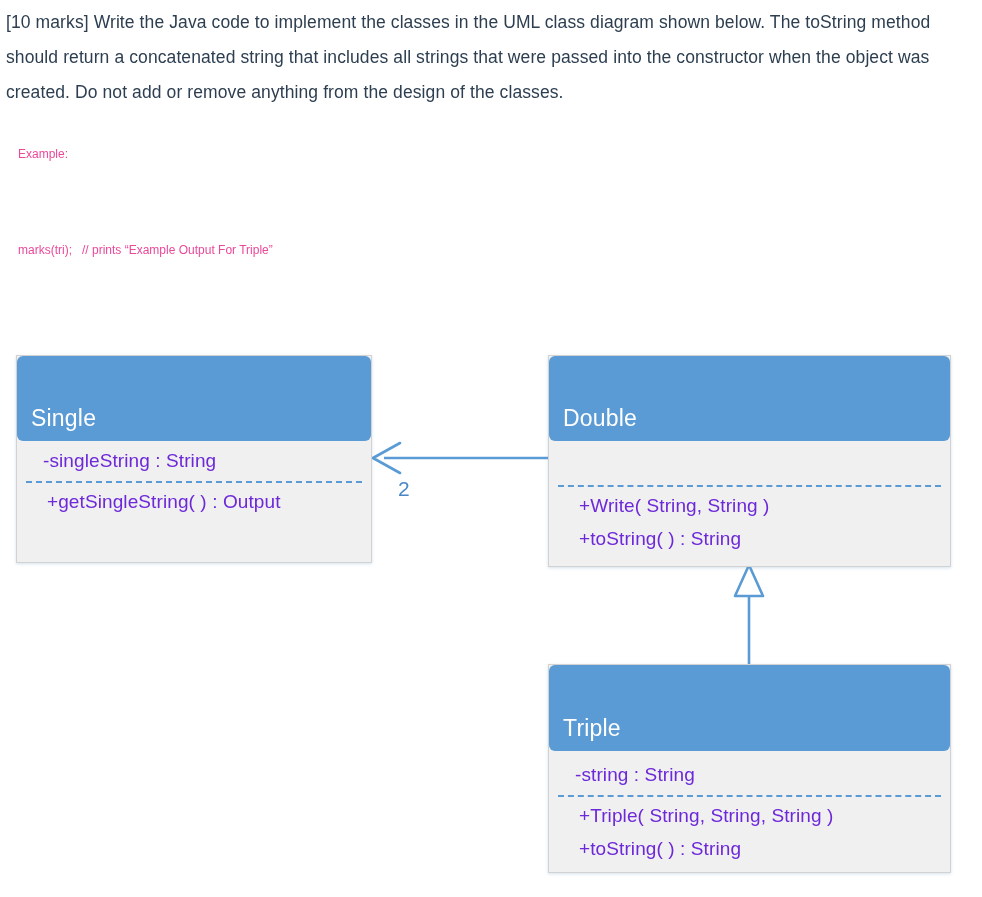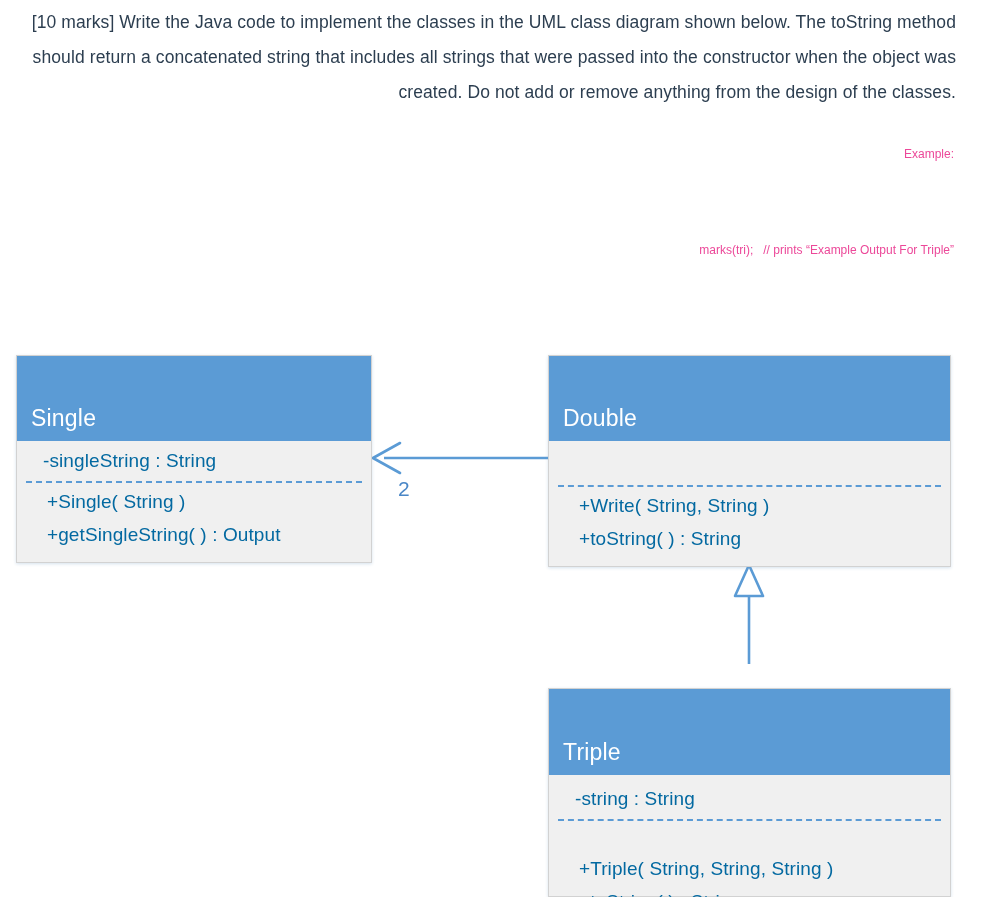--- a/index.html
+++ b/index.html
@@ -15,21 +15,20 @@
     position: relative;
     overflow: hidden;
   }
 
   
   .prose {
     position: absolute;
     left: 6px;
     top: 0px;
     width: 960px;
-    text-align: right;
   }
   .q-para {
     font-size: 17.5px;
     line-height: 35px;
     color: #2c3e50;
     margin: 0;
     letter-spacing: 0.1px;
   }
   .q-para.intro {
     padding-top: 5px;
@@ -62,36 +61,37 @@
     background: #f0f0f0;
     border: 1px solid #d2d2d2;
     box-shadow: 0 1px 3px rgba(120,160,200,0.30);
   }
   .uml-header {
     background: #5b9bd5;
     box-sizing: border-box;
     display: flex;
     align-items: flex-end;
     padding: 0 0 10px 14px;
+    border-radius: 6px;
   }
   .uml-header-name {
     color: #ffffff;
     font-size: 23px;
     line-height: 26px;
     font-weight: normal;
     letter-spacing: 0.2px;
   }
   .uml-compartment {
     box-sizing: border-box;
     padding: 4px 0 4px 0;
   }
   .uml-attrs { padding-left: 26px; }
   .uml-ops   { padding-left: 30px; }
   .uml-member {
-    color: #0369a1;
+    color: #6d28d9;
     font-size: 19px;
     line-height: 33px;
     white-space: pre;
     letter-spacing: 0.1px;
   }
   .uml-sep {
     height: 0;
     border-top: 2px dashed #5b9bd5;
     margin: 0 9px;
   }
@@ -140,45 +140,44 @@
 
   <div class="uml-class" style="left:16px; top:355px; width:356px; height:208px;">
     <div class="uml-header" style="height:85px;">
       <span class="uml-header-name">Single</span>
     </div>
     <div class="uml-compartment uml-attrs" style="padding-top:3px;">
       <div class="uml-member">-singleString : String</div>
     </div>
     <div class="uml-sep"></div>
     <div class="uml-compartment uml-ops" style="padding-top:2px;">
-      <div class="uml-member">+Single( String )</div>
       <div class="uml-member">+getSingleString( ) : Output</div>
     </div>
   </div>
 
   <div class="uml-class" style="left:548px; top:355px; width:403px; height:212px;">
     <div class="uml-header" style="height:85px;">
       <span class="uml-header-name">Double</span>
     </div>
 
     <div class="uml-compartment uml-attrs" style="height:44px; padding:0;"></div>
     <div class="uml-sep"></div>
     <div class="uml-compartment uml-ops" style="padding-top:2px;">
       <div class="uml-member">+Write( String, String )</div>
       <div class="uml-member">+toString( ) : String</div>
     </div>
   </div>
 
-  <div class="uml-class" style="left:548px; top:688px; width:403px; height:209px;">
+  <div class="uml-class" style="left:548px; top:664px; width:403px; height:209px;">
     <div class="uml-header" style="height:86px;">
       <span class="uml-header-name">Triple</span>
     </div>
     <div class="uml-compartment uml-attrs" style="padding-top:7px;">
       <div class="uml-member">-string : String</div>
     </div>
     <div class="uml-sep"></div>
-    <div class="uml-compartment uml-ops" style="padding-top:2px;margin-top:29px;">
+    <div class="uml-compartment uml-ops" style="padding-top:2px;">
       <div class="uml-member">+Triple( String, String, String )</div>
       <div class="uml-member">+toString( ) : String</div>
     </div>
   </div>
 
 </div>
 
 </body></html>

